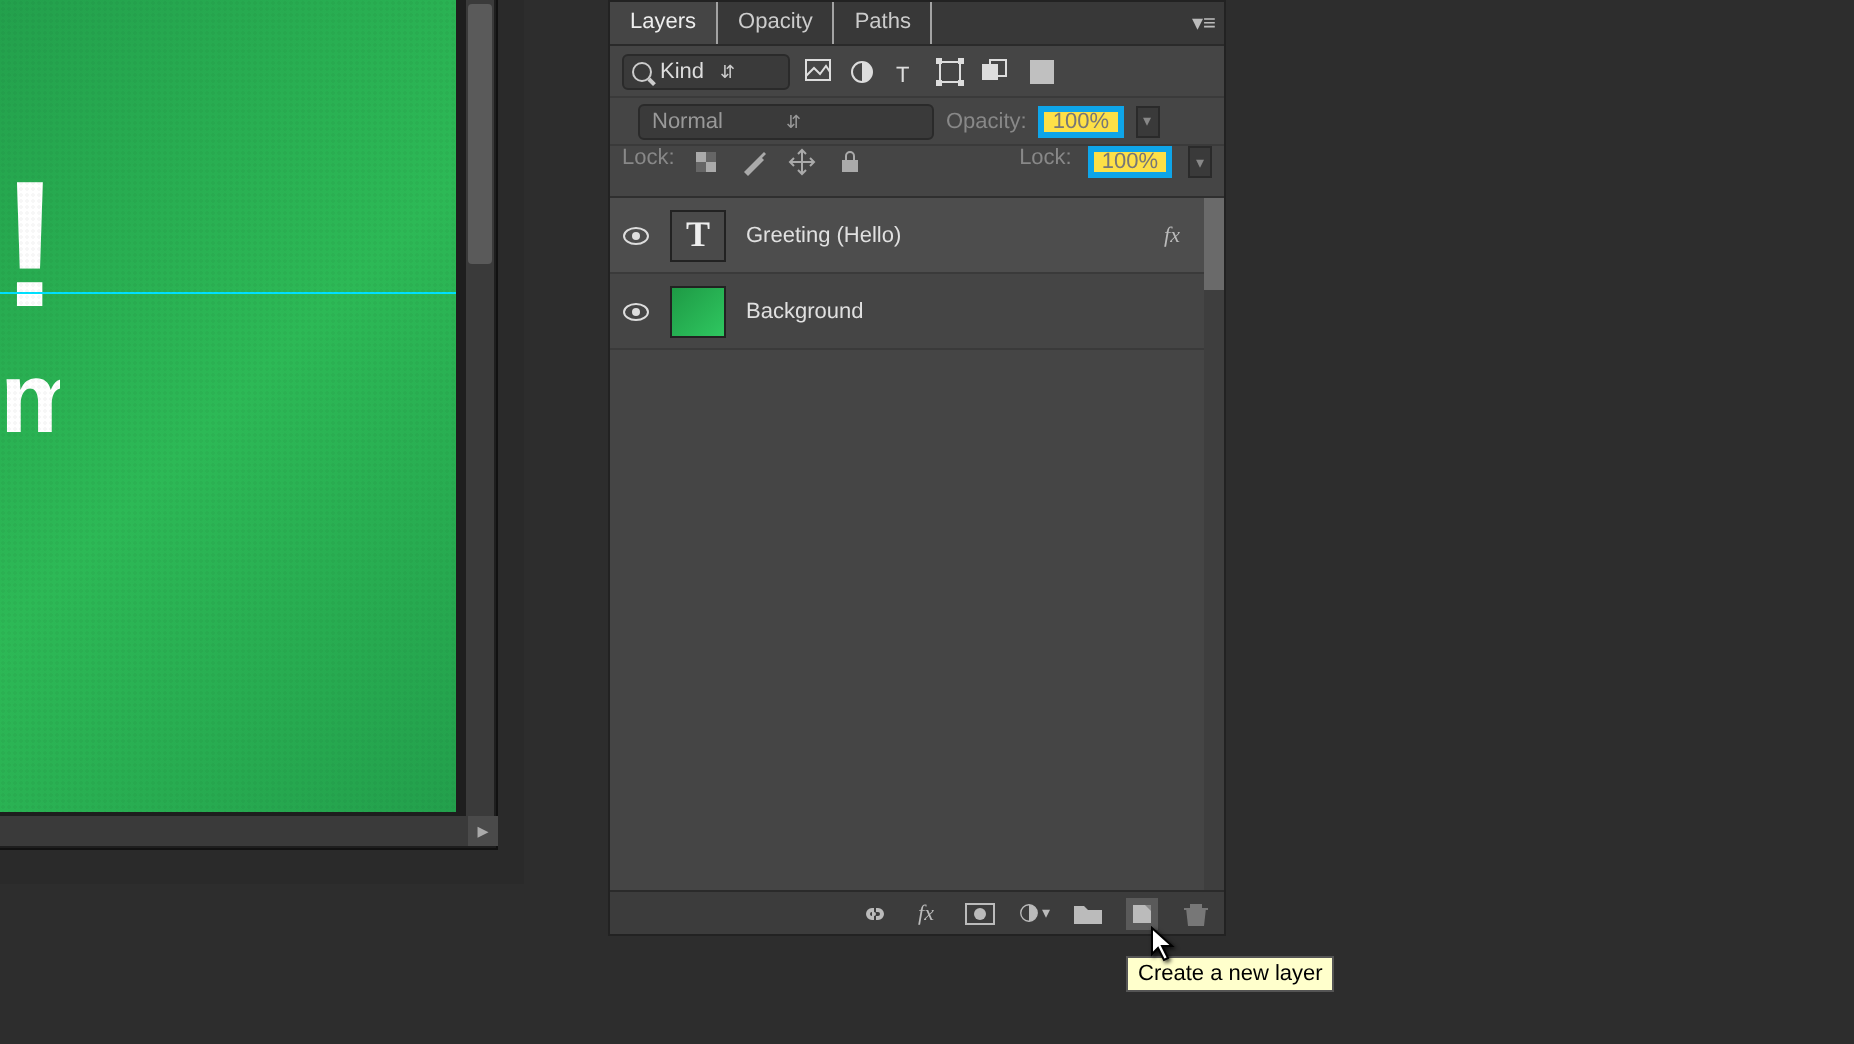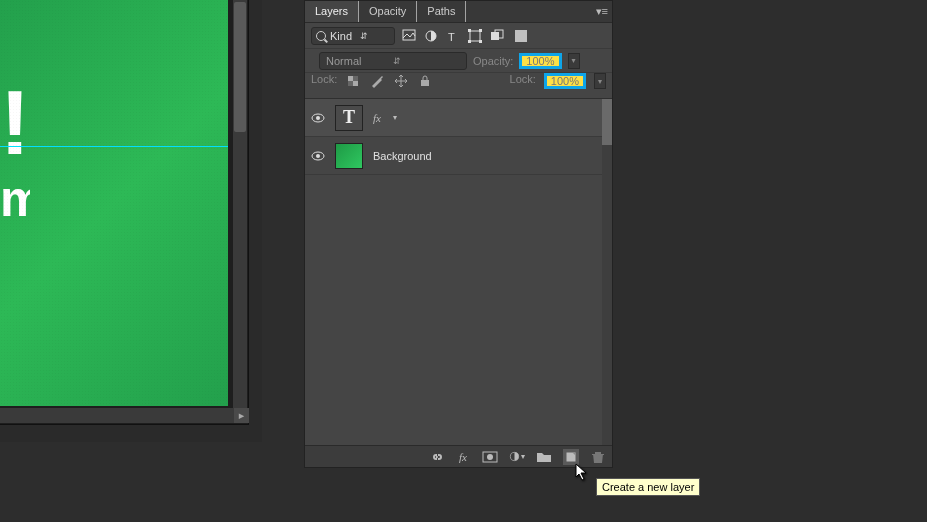--- a/index.html
+++ b/index.html
@@ -63,21 +63,21 @@
 .vscroll2{position:absolute;right:0;top:0;width:10px;height:100%;background:#3e3e3e}
 .vscroll2-thumb{position:absolute;top:0;left:0;width:10px;height:46px;background:#6a6a6a}
 
 
 .bottombar{position:absolute;bottom:0;left:0;right:0;height:22px;background:#3c3c3c;border-top:1px solid #2a2a2a;display:flex;align-items:center;justify-content:flex-end;padding:0 6px;gap:11px}
 .bicon{width:16px;height:16px;display:flex;align-items:center;justify-content:center;color:#bbb;cursor:pointer}
 .bicon.hl{background:#5a5a5a;padding:2px;position:relative}
 .bicon.dim{color:#777}
 
 
-.tooltip{position:absolute;left:596px;top:478px;background:#ffffcc;border:1px solid #555;padding:2px 5px;color:#000;font-size:11px}
+.tooltip{position:absolute;left:563px;top:478px;background:#ffffcc;border:1px solid #555;padding:2px 5px;color:#000;font-size:11px}
 .pointer{position:absolute;left:575px;top:463px;width:14px;height:18px;color:#fff;z-index:5}
 .pointer svg{filter:drop-shadow(1px 1px 1px rgba(0,0,0,.8))}
 </style>
 </head>
 <body>
 
 <div class="canvas-wrap">
   <div class="canvas-inner">
     <div class="green-doc">
       <div class="white-shape">!</div>
@@ -186,20 +186,21 @@
 
   <div class="layers-list">
     <div class="layer">
       <div class="eye">
           <svg viewBox="0 0 14 14" width="14" height="14">
             <ellipse cx="7" cy="7" rx="6" ry="4" fill="none" stroke="currentColor"></ellipse>
             <circle cx="7" cy="7" r="2" fill="currentColor"></circle>
           </svg>
         </div>
       <div class="thumb t">T</div>
+      <span class="lname">Greeting (Hello)</span>
       <span class="fx">fx</span>
       <span class="fx-dd">▾</span>
     </div>
     <div class="layer">
       <div class="eye">
           <svg viewBox="0 0 14 14" width="14" height="14">
             <ellipse cx="7" cy="7" rx="6" ry="4" fill="none" stroke="currentColor"></ellipse>
             <circle cx="7" cy="7" r="2" fill="currentColor"></circle>
           </svg>
         </div>

